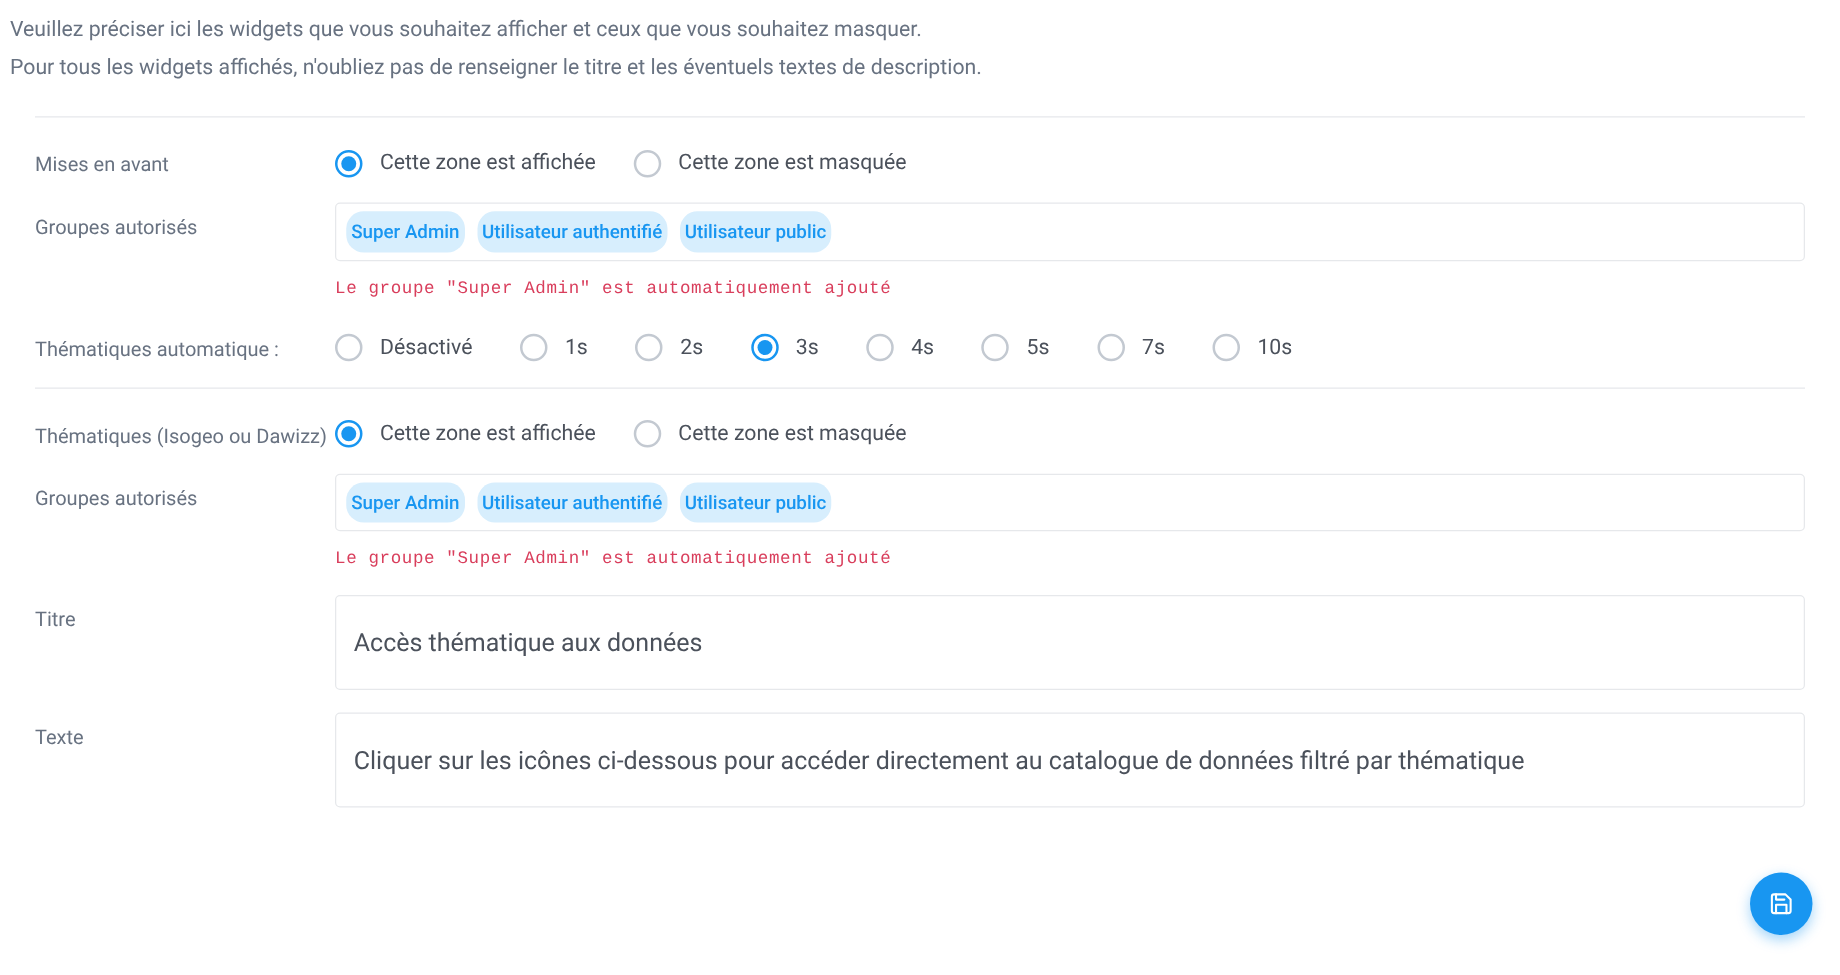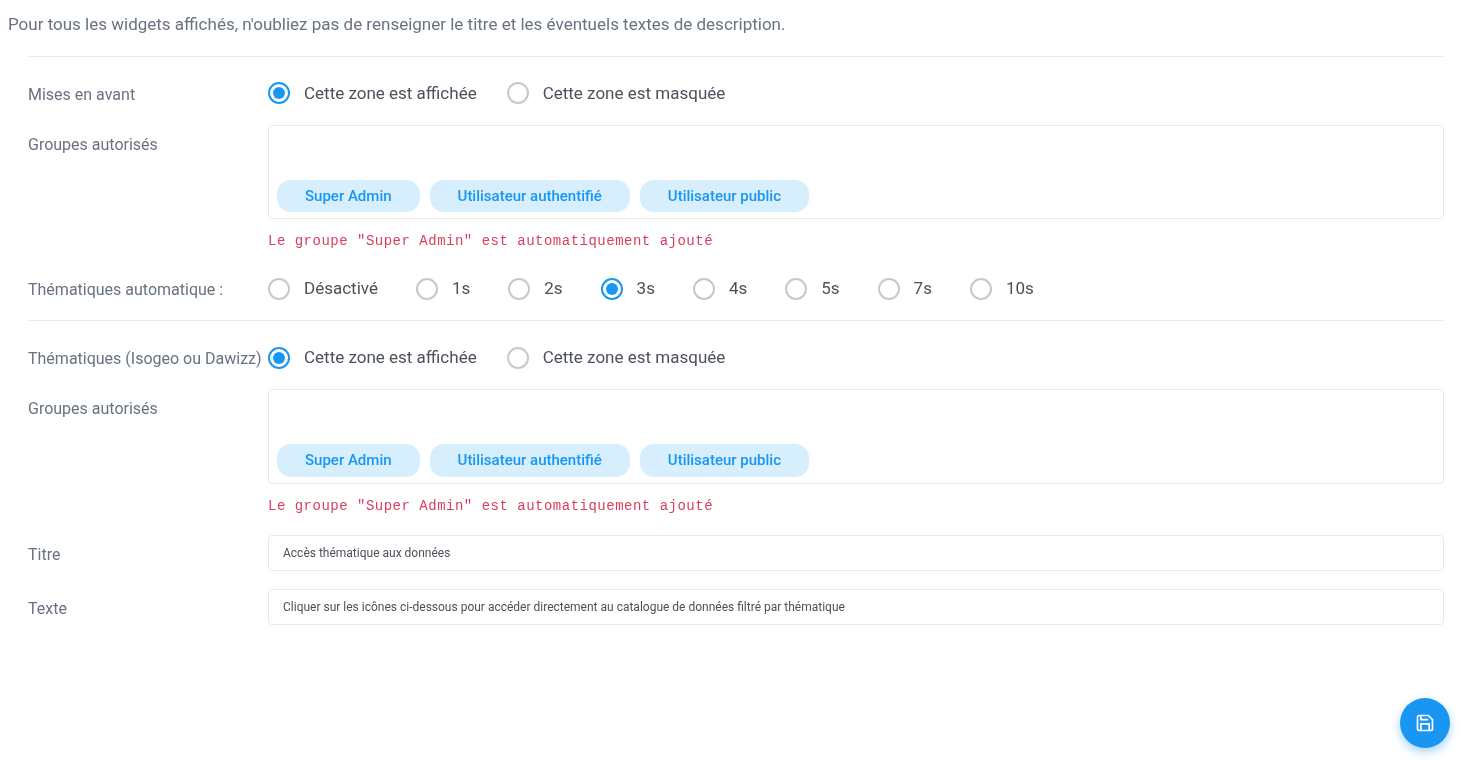--- a/index.html
+++ b/index.html
@@ -111,40 +111,39 @@
       flex-wrap: wrap;
       gap: 10px;
       align-items: center;
       min-height: 42px;
     }
     .tag {
       background: #D7EEFD;
       color: #1896F1;
       font-size: 15px;
       font-weight: 500;
-      padding: 5px 28px;
+      padding: 5px 4px;
       border-radius: 14px;
       white-space: nowrap;
-      margin-top: 48px;
     }
 
     .helper-text {
       font-family: "Courier New", monospace;
       font-size: 14px;
       color: #D93E5C;
       margin-top: 12px;
       letter-spacing: 0.5px;
     }
 
     .text-input {
       width: 100%;
       border: 1px solid #E6E8EB;
       border-radius: 4px;
-      padding: 10px 14px;
-      font-size: 12px;
+      padding: 25px 14px;
+      font-size: 20px;
       color: #4B515B;
       font-family: inherit;
     }
 
     .fab-save {
       position: absolute;
       right: 22px;
       top: 698px;
       width: 50px;
       height: 50px;
@@ -156,20 +155,21 @@
       box-shadow: 0 4px 10px rgba(24,150,241,0.4);
       cursor: pointer;
       border: none;
     }
     .fab-save svg { width: 20px; height: 20px; }
   </style>
 </head>
 <body>
 
 <div class="page">
+  <p class="page-desc">Veuillez préciser ici les widgets que vous souhaitez afficher et ceux que vous souhaitez masquer.</p>
   <p class="page-desc">Pour tous les widgets affichés, n'oubliez pas de renseigner le titre et les éventuels textes de description.</p>
 
   <div class="section">
     <hr class="divider">
 
     <div class="form-row">
       <div class="form-label-col">
         <span class="form-label strong">Mises en avant</span>
       </div>
       <div class="form-field-col">

